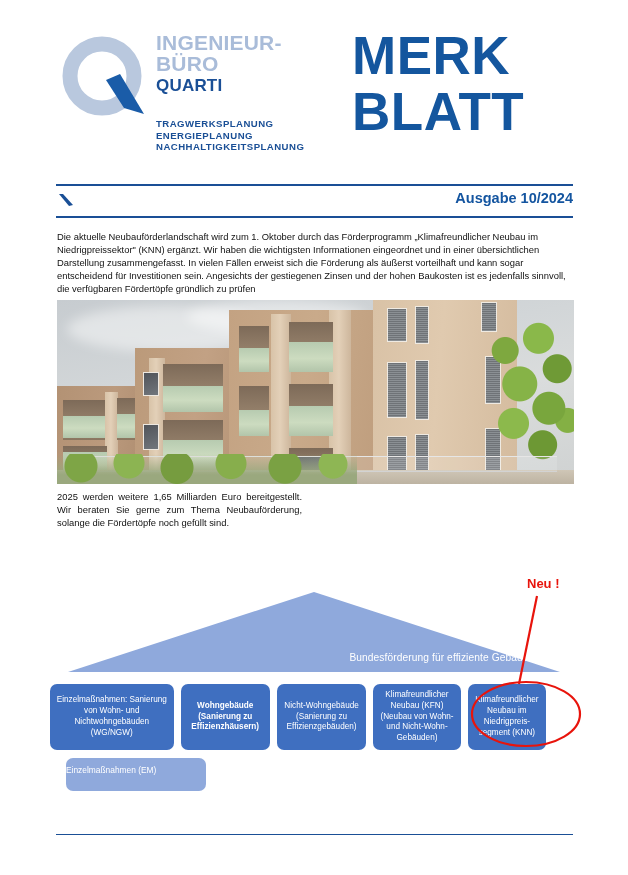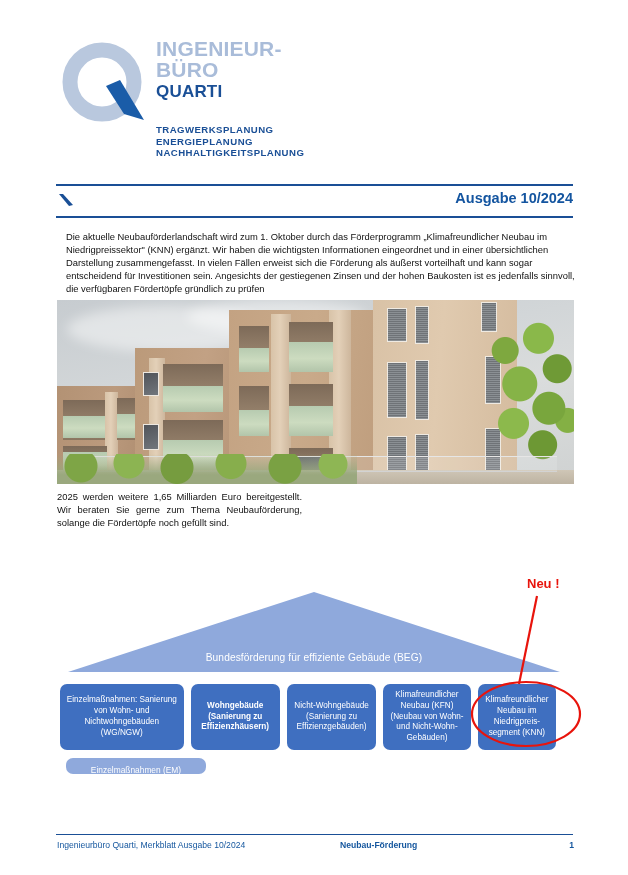--- a/index.html
+++ b/index.html
@@ -23,21 +23,21 @@
 
   
   .header {
     position: absolute;
     left: 0; top: 0;
     width: 628px;
     height: 178px;
   }
   .logo-block {
     position: absolute;
-    left: 62px; top: 30px;
+    left: 62px; top: 24px;
     width: 290px;
     height: 140px;
   }
   .logo-mark {
     position: absolute;
     left: 0; top: 12px;
     width: 86px; height: 86px;
   }
   .logo-text {
     position: absolute;
@@ -115,21 +115,21 @@
     position: absolute;
     right: 0px; top: 1px;
     font-size: 14.5px;
     font-weight: bold;
     color: #1455a0;
   }
 
   
   .intro {
     position: absolute;
-    left: 66px; top: 231px;
+    left: 57px; top: 231px;
     width: 516px;
     font-size: 9.4px;
     line-height: 12.9px;
     color: #111111;
     text-align: left;
   }
 
   
   .photo {
     position: absolute;
@@ -262,30 +262,30 @@
     width: 548px; height: 235px;
   }
   .roof {
     position: absolute;
     left: 28px; top: 20px;
     width: 492px; height: 86px;
   }
   .roof svg { display: block; }
   .roof-label {
     position: absolute;
-    left: 0; top: 60px;
+    left: 6px; top: 60px;
     width: 492px;
-    text-align: center;
+    text-align: right;
     font-size: 10.2px;
     color: #ffffff;
     letter-spacing: 0.1px;
   }
   .box-row {
     position: absolute;
-    left: 20px; top: 112px;
+    left: 10px; top: 112px;
     width: 496px;
     display: flex;
     gap: 7px;
   }
   .box {
     border-radius: 7px;
     background: #3f6fc0;
     color: #ffffff;
     font-size: 8.2px;
     line-height: 10.8px;
@@ -307,22 +307,22 @@
     left: 26px; top: 186px;
     width: 496px;
     display: flex;
     gap: 9px;
   }
   .bar {
     border-radius: 7px;
     background: #8fa9dc;
     color: #ffffff;
     font-size: 8.4px;
-    text-align: center;
-    height: 16px;
+    text-align: left;
+    height: 33px;
     line-height: 24px;
     box-sizing: border-box;
   }
   .bar.left { width: 140px; }
   .bar.right { width: 347px; }
   .neu {
     position: absolute;
     left: 487px; top: 4px;
     font-size: 13px;
     font-weight: bold;
@@ -373,20 +373,24 @@
         <div class="logo-line2">BÜRO</div>
         <div class="logo-line3">QUARTI</div>
       </div>
       <div class="logo-tagline">
         <div>TRAGWERKSPLANUNG</div>
         <div>ENERGIEPLANUNG</div>
         <div>NACHHALTIGKEITSPLANUNG</div>
       </div>
     </div>
 
+    <div class="merkblatt">
+      <div>MERK</div>
+      <div>BLATT</div>
+    </div>
   </div>
 
   <div class="rule-thin"></div>
   <div class="titlebar">
     <div class="pen-icon">
       <svg width="16" height="14" viewBox="0 0 16 14">
         <polygon points="1,1 5,1 15,12 11,13" fill="#1a4f96"></polygon>
       </svg>
     </div>
     <div class="title-right">Ausgabe 10/2024</div>
@@ -476,19 +480,14 @@
 
     <div class="neu">Neu !</div>
 
     <svg class="annot" viewBox="0 0 548 235">
       <ellipse cx="486" cy="142" rx="54" ry="32" fill="none" stroke="#e8140c" stroke-width="2.2"></ellipse>
       <line x1="497" y1="24" x2="479" y2="112" stroke="#e8140c" stroke-width="2.2"></line>
     </svg>
   </div>
 
   <div class="footer-rule"></div>
-  <div class="footer">
-    <div class="f-left">Ingenieurbüro Quarti, Merkblatt Ausgabe 10/2024</div>
-    <div class="f-mid">Neubau-Förderung</div>
-    <div class="f-right">1</div>
-  </div>
 
 </div>
 
 </body></html>

